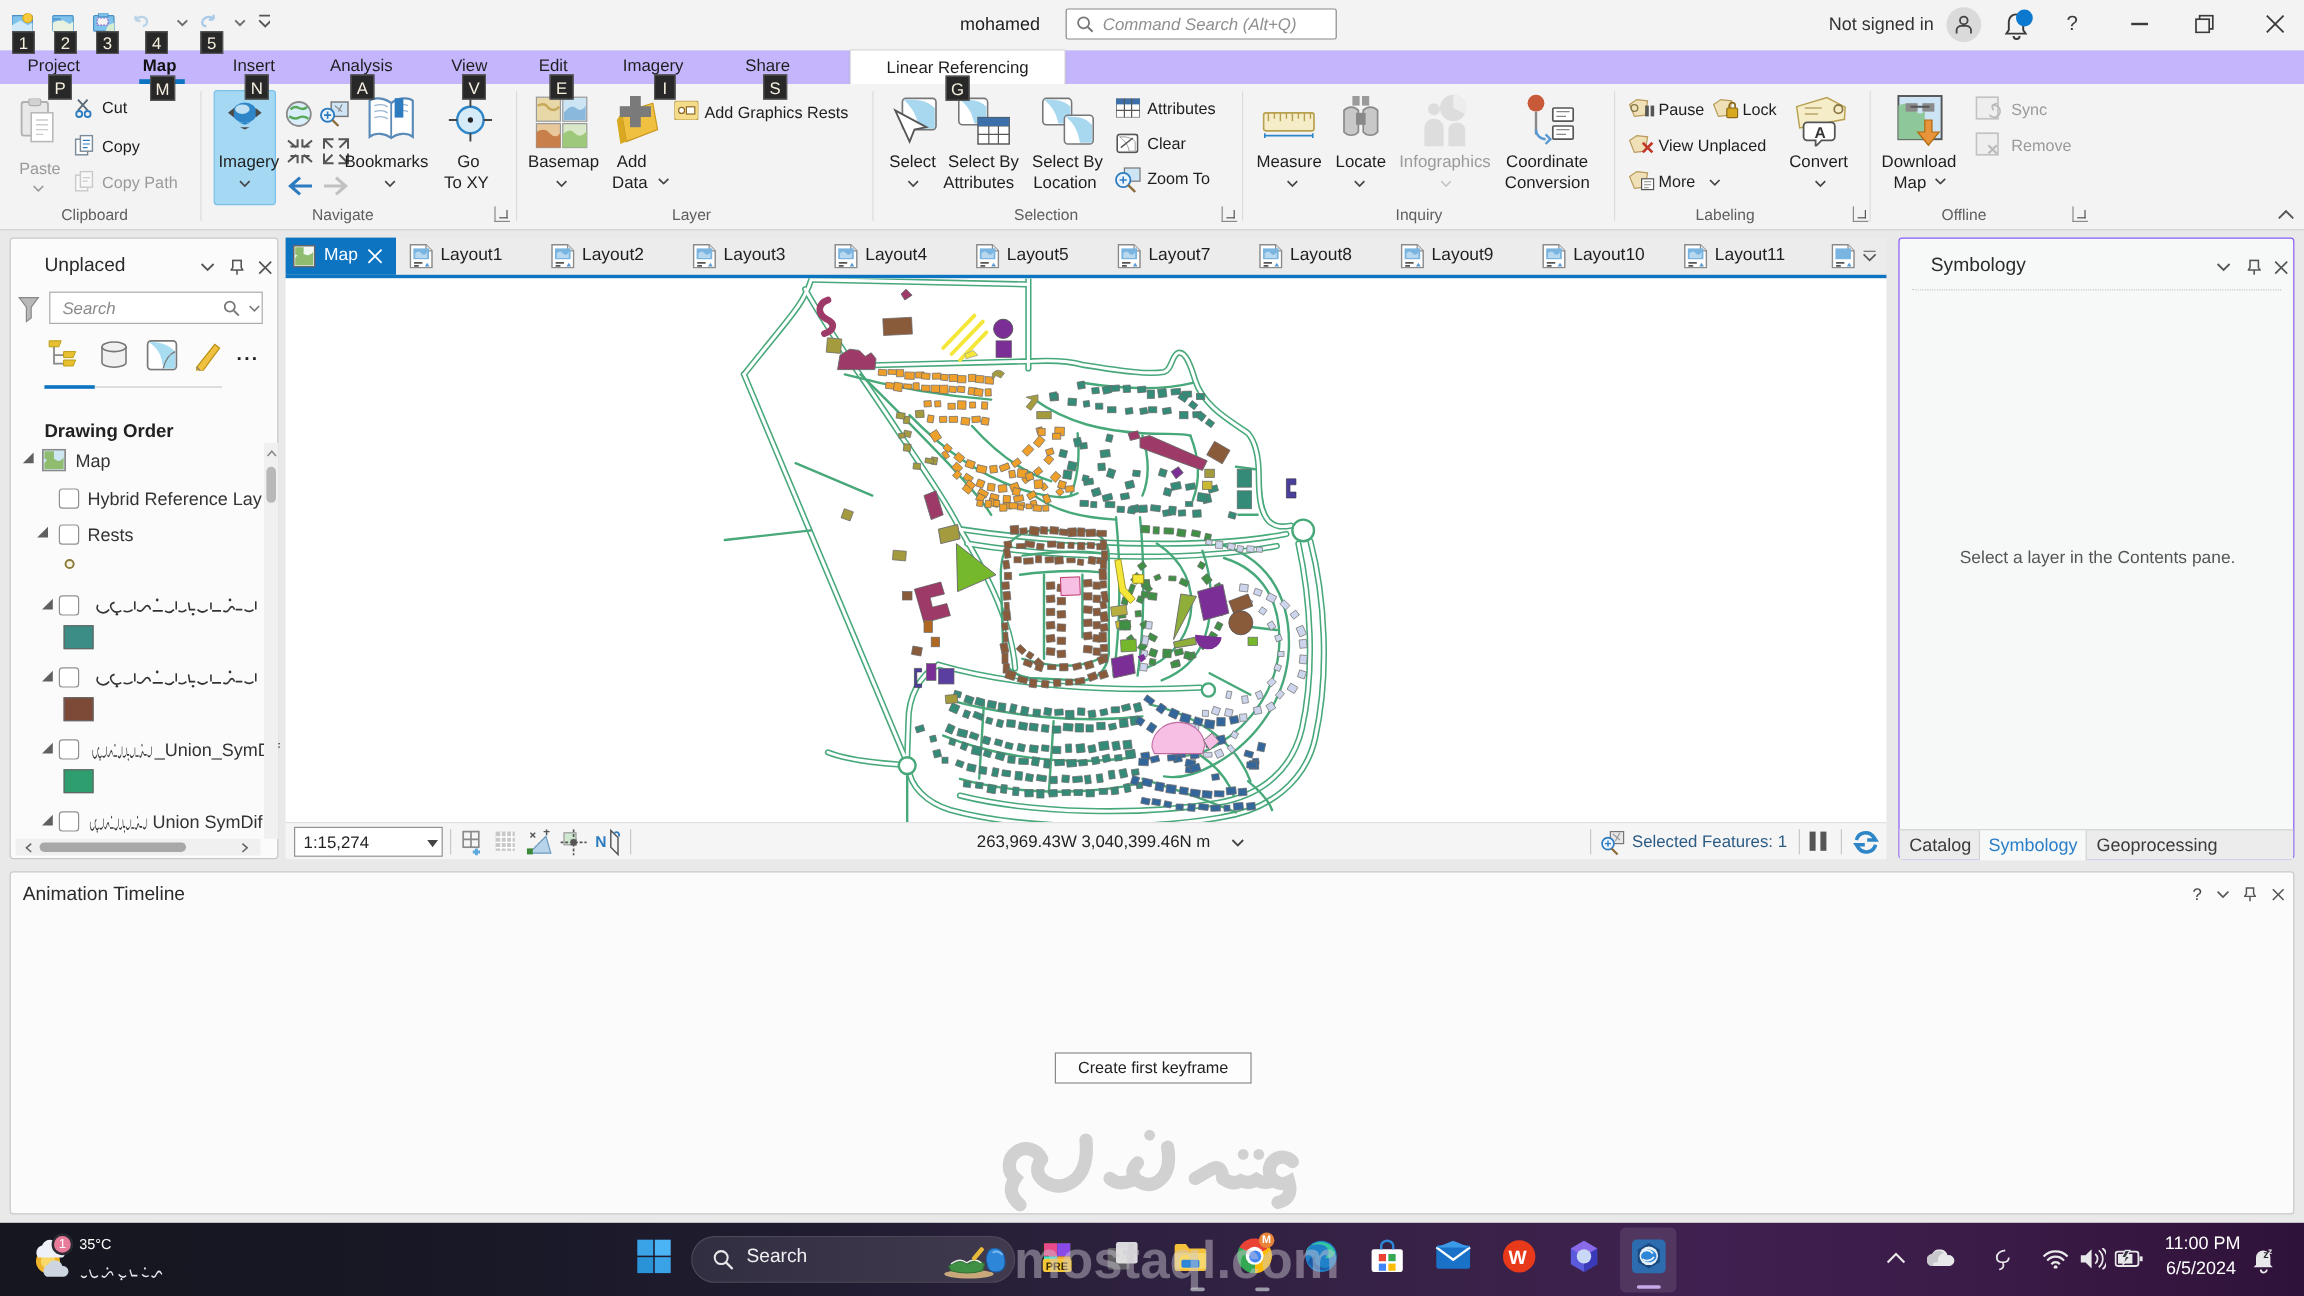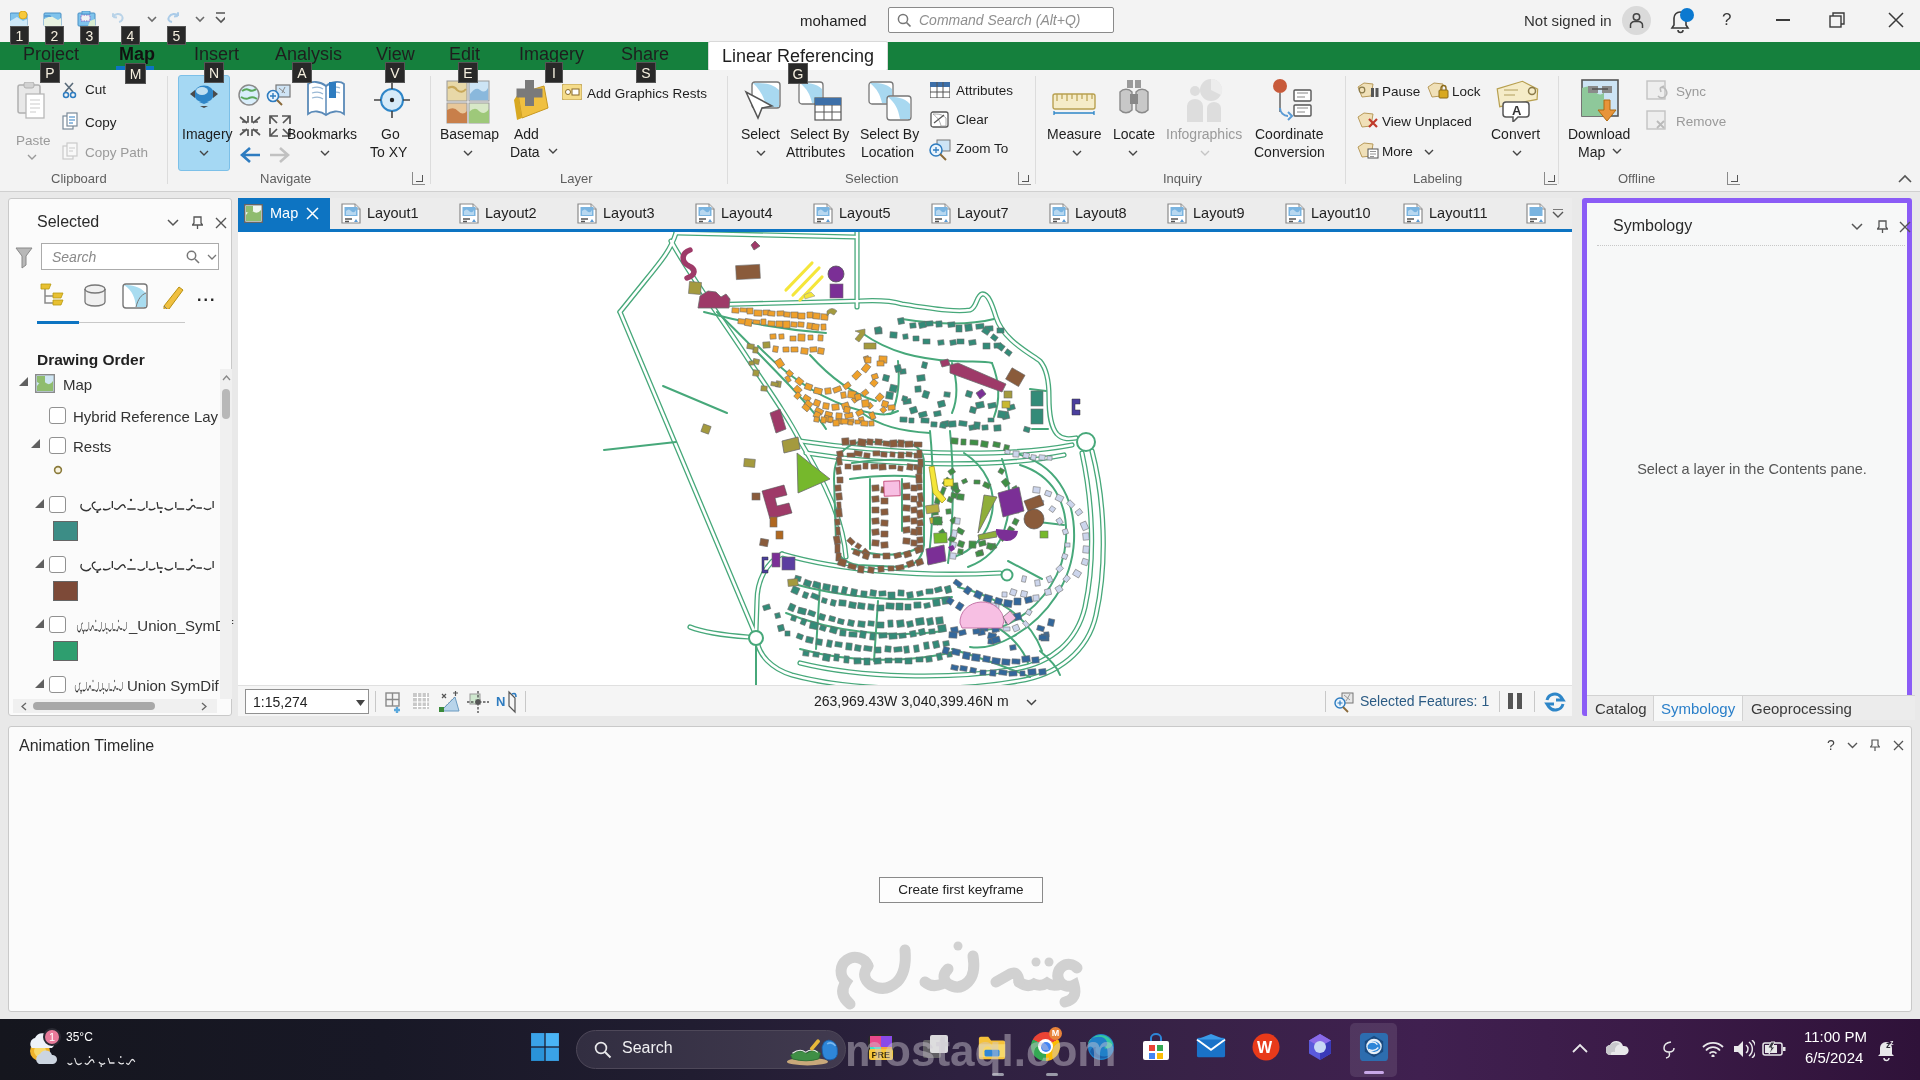--- a/index.html
+++ b/index.html
@@ -1,40 +1,40 @@
 <!DOCTYPE html>
 <html><head><meta charset="utf-8"><title>ArcGIS Pro</title>
 <style>
 *{margin:0;padding:0;box-sizing:border-box}
 html,body{width:1920px;height:1080px;overflow:hidden;font-family:"Liberation Sans",sans-serif;background:#e9e9e9}
 .abs{position:absolute}
 
 #titlebar{position:absolute;left:0;top:0;width:1920px;height:42px;background:#f3f3f3}
 .keytip{position:absolute;background:#282828;color:#f5efdf;font-size:14px;text-align:center;border:1px solid #555;z-index:40}
 
-#tabrow{position:absolute;left:0;top:42px;width:1920px;height:28px;background:#15803d;font-size:18px;color:#1e1e1e}
+#tabrow{position:absolute;left:0;top:42px;width:1920px;height:28px;background:#c4b5fd;font-size:14px;color:#1e1e1e}
 .rtab{position:absolute;top:0;height:28px;line-height:24px}
 #maptab-underline{position:absolute;left:116px;top:24px;width:38px;height:4px;background:#0d74c2}
 #linref{position:absolute;left:708px;top:-1px;width:180px;height:30px;background:#fff;border:1px solid #d9d9d9;border-radius:2px;text-align:center;line-height:28px;box-shadow:0 1px 2px rgba(0,0,0,.08)}
 
 #ribbon{position:absolute;left:0;top:70px;width:1920px;height:122px;background:#f3f3f3;border-bottom:1px solid #d0d0d0}
 .grouplabel{position:absolute;top:101px;font-size:13px;color:#5e5e5e;white-space:nowrap}
 .gsep{position:absolute;top:6px;height:108px;width:1px;background:#dcdcdc}
 .rbtext{position:absolute;font-size:13.5px;color:#1e1e1e;white-space:nowrap}
 .rbgray{color:#9a9a9a}
 .launcher{position:absolute;width:13px;height:13px;border:1px solid #8a8a8a;border-top:none;border-right:none}
 .launcher:after{content:"";position:absolute;right:2px;bottom:2px;width:6px;height:6px;border-right:1.5px solid #555;border-bottom:1.5px solid #555}
 
 #contents{position:absolute;left:8px;top:198px;width:224px;height:518px;background:#fbfbfb;border:1px solid #c9c9c9;border-radius:3px}
 #mapview{position:absolute;left:238px;top:198px;width:1334px;height:518px}
 #maptabs{position:absolute;left:0;top:0;width:1334px;height:31px;background:#ececec}
 #bluebar{position:absolute;left:0;top:31px;width:1334px;height:3px;background:#0d74c2}
 #canvas{position:absolute;left:0;top:34px;width:1334px;height:453px;background:#fff}
 #mapstatus{position:absolute;left:0;top:487px;width:1334px;height:31px;background:#f5f5f5;border-top:1px solid #e0e0e0}
-#symbology{position:absolute;left:1582px;top:198px;width:330px;height:518px;background:#f7f8f8;border:5px solid #8b5cf6;border-radius:3px}
+#symbology{position:absolute;left:1582px;top:198px;width:330px;height:518px;background:#f7f8f8;border:1px solid #8b5cf6;border-radius:3px}
 #timeline{position:absolute;left:8px;top:726px;width:1904px;height:286px;background:#fbfbfb;border:1px solid #c9c9c9;border-radius:3px}
 
 .ptitle{font-size:16px;color:#2b2b2b}
 .mtab{position:absolute;top:0;height:31px;font-size:14.5px;color:#1e1e1e;line-height:31px}
 .treetxt{font-size:15px;color:#333}
 .cbx{position:absolute;width:17px;height:17px;background:#fff;border:1px solid #919191;border-radius:3px}
 .tri{position:absolute;width:0;height:0;border-left:9px solid transparent;border-bottom:9px solid #606060}
 
 #taskbar{position:absolute;left:0;top:1019px;width:1920px;height:61px;
  background:linear-gradient(90deg,#15161e 0%,#181826 20%,#211d31 36%,#2e2140 50%,#382247 62%,#402050 74%,#3a1a46 87%,#2f1239 100%)}
@@ -415,21 +415,21 @@
   </svg>
   <div class="rbtext rbgray" style="left:1676px;top:44px">Remove</div>
   <div class="grouplabel" style="left:1618px">Offline</div>
   <div class="launcher" style="left:1727px;top:102px"></div>
   <svg class="abs" style="left:1898px;top:104px" width="14" height="9" viewBox="0 0 14 9">
       <path d="M1,8 l6,-6 l6,6" fill="none" stroke="#555" stroke-width="1.6"></path>
     </svg>
 </div>
 
 <div id="contents">
-  <div class="ptitle abs" style="left:28px;top:14px">Selected</div>
+  <div class="ptitle abs" style="left:28px;top:14px">Unplaced</div>
   <svg class="abs" style="left:158px;top:20px" width="12" height="8" viewBox="0 0 12 8">
       <path d="M1,1 l5,5 l5,-5" fill="none" stroke="#555" stroke-width="1.5"></path>
     </svg>
   <svg class="abs" style="left:183px;top:17px" width="11" height="14" viewBox="0 0 11 14">
       <path d="M2,1 h7 v6 l1.5,2 H0.5 L2,7 Z M5.5,9 v4" stroke="#555" stroke-width="1.3" fill="none"></path>
     </svg>
   <svg class="abs" style="left:206px;top:18px" width="12" height="12" viewBox="0 0 12 12">
       <path d="M1,1 L11,11 M11,1 L1,11" stroke="#555" stroke-width="1.4"></path>
     </svg>
   <svg class="abs" style="left:6px;top:48px" width="18" height="22" viewBox="0 0 18 22">

